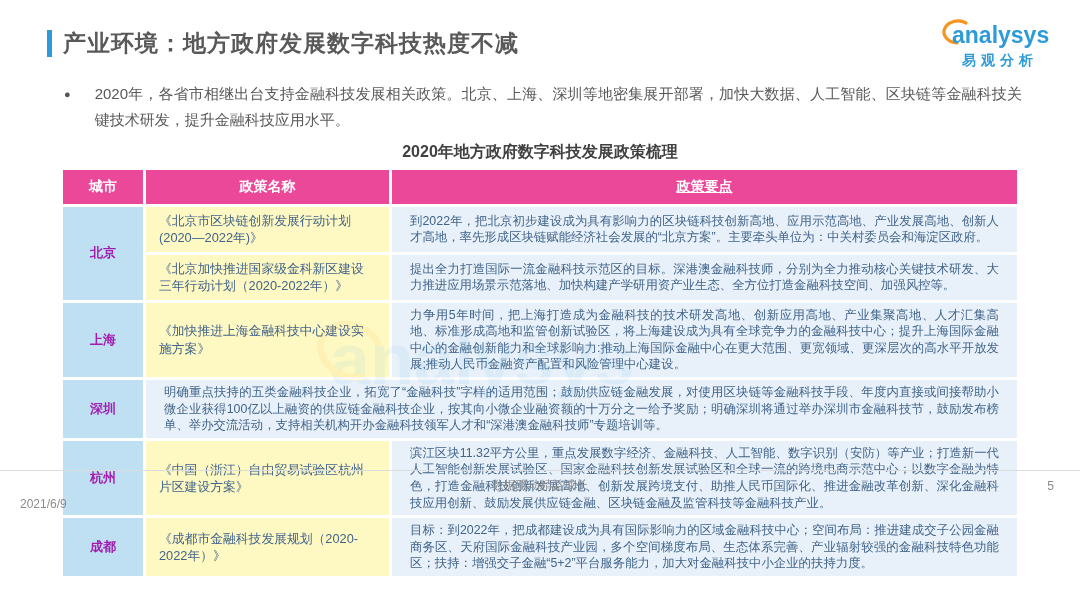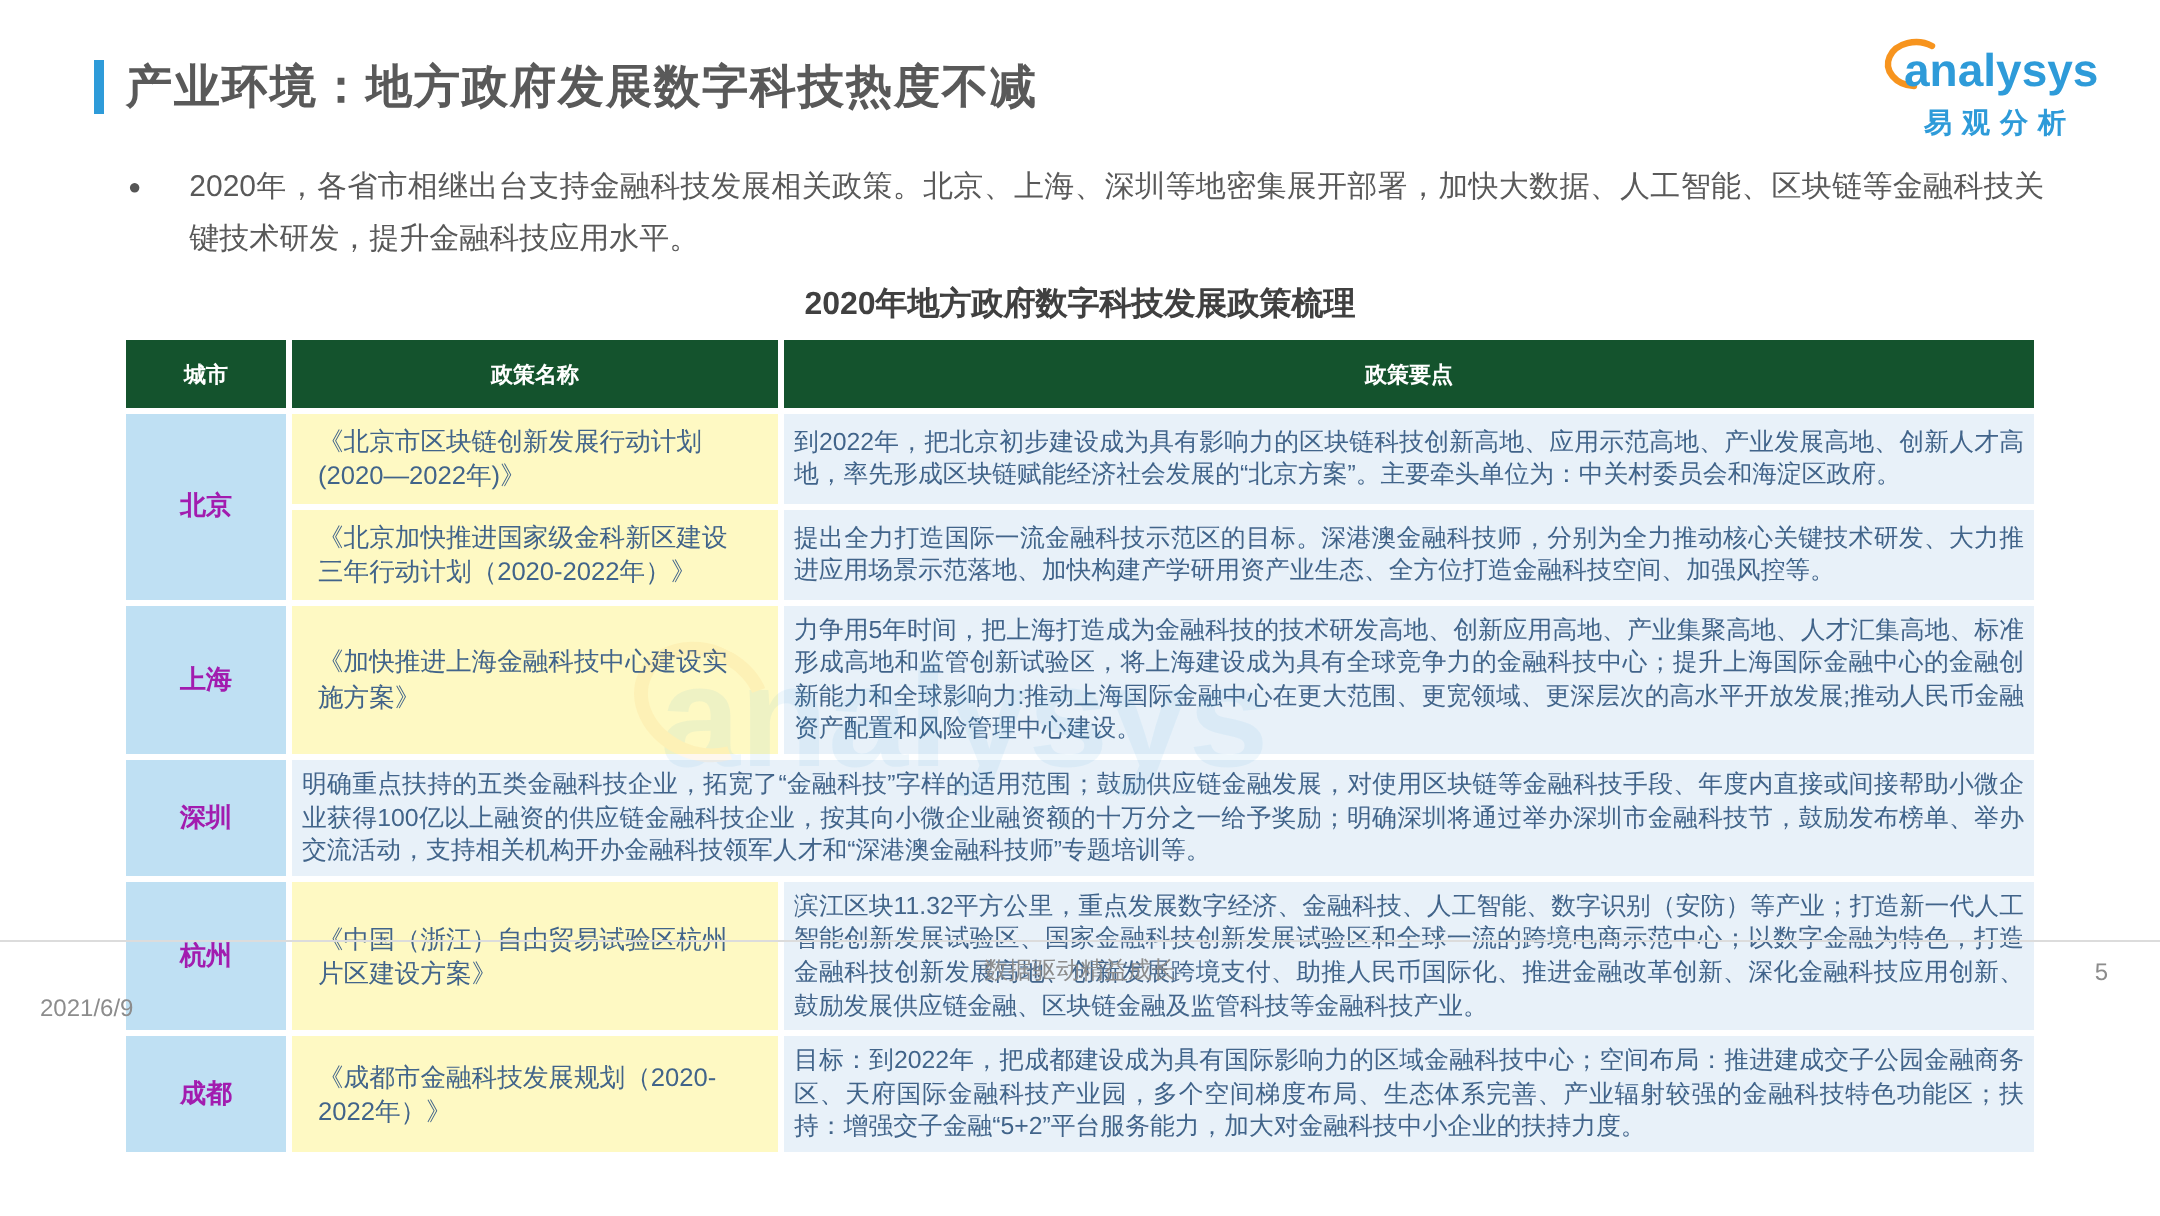--- a/index.html
+++ b/index.html
@@ -20,34 +20,34 @@
   .bullet-row { display:flex; padding:22px 58px 0 64px; }
   .bullet-dot { color:#555; font-size:11px; line-height:26px; margin-right:24px; flex:none; }
   .bullet-text { font-size:15px; color:#595959; line-height:26px; text-align:justify; }
 
   
   .table-title { text-align:center; font-size:16px; font-weight:bold; color:#404040; margin-top:9px; }
 
   
   .policy-table { width:954px; margin:7px auto 0 auto; font-size:12.4px; }
   .thead { display:flex; gap:3px; margin-bottom:3px; }
-  .th { background:#14532d; color:#ffffff; font-weight:bold; font-size:11px;
+  .th { background:#ec4899; color:#ffffff; font-weight:bold; font-size:14px;
         height:34px; display:flex; align-items:center; justify-content:center; }
   .col-city { width:80px; flex:none; }
   .col-name { width:243px; flex:none; }
-  .col-points { flex:1; }
+  .col-points { flex:1;text-decoration:underline; }
 
   .block { display:flex; gap:3px; margin-bottom:3px; }
   .city-cell { width:80px; flex:none; background:#bfe0f3; display:flex; align-items:center;
                justify-content:center; font-size:13px; font-weight:bold; color:#a21caf; }
   .policies { flex:1; display:flex; flex-direction:column; gap:3px; }
   .policy { display:flex; gap:3px; flex:1; }
   .name-cell { width:243px; flex:none; background:#fef9c3; display:flex; align-items:center;
                padding:5px 13px; color:#41648a; line-height:1.36; font-size:12.8px; }
-  .points-cell { flex:1; background:#e8f1f9; display:flex; align-items:center; padding:4px 5px; }
+  .points-cell { flex:1; background:#e8f1f9; display:flex; align-items:center; padding:4px 18px; }
   .points-cell > div { width:100%; text-align:justify; color:#41648a; line-height:1.34; }
 
   
   .watermark { position:absolute; top:318px; left:330px; opacity:0.07; pointer-events:none;
                font-size:72px; font-weight:bold; color:#2e9bd9; }
   .watermark .wm-arc { position:absolute; left:-14px; top:4px; width:70px; height:58px;
                border:7px solid #f7941e; border-radius:50%; border-right-color:transparent;
                transform:rotate(25deg); }
 
   

